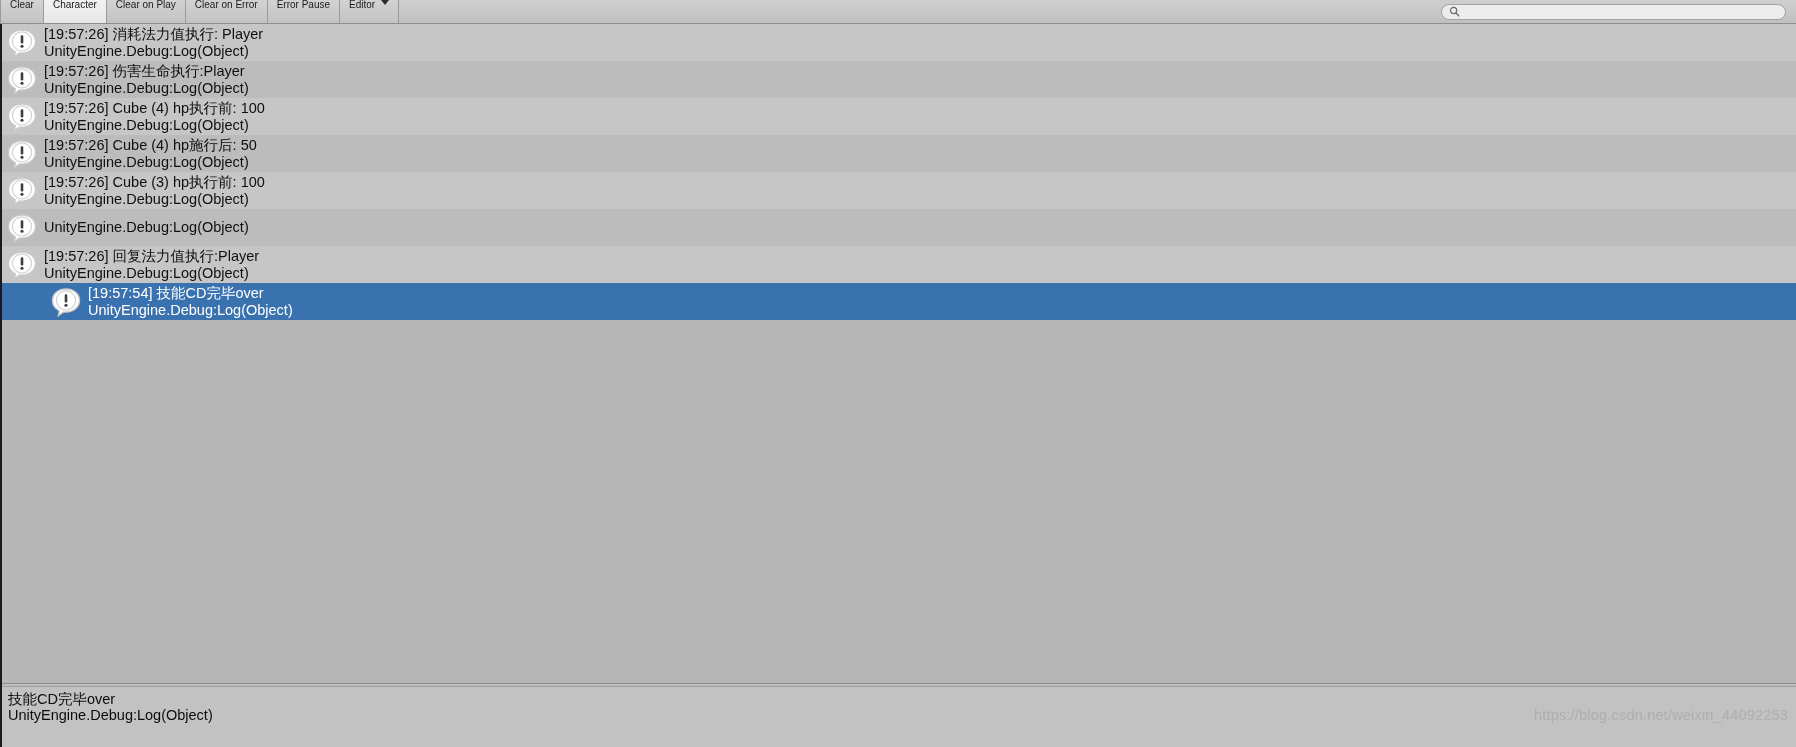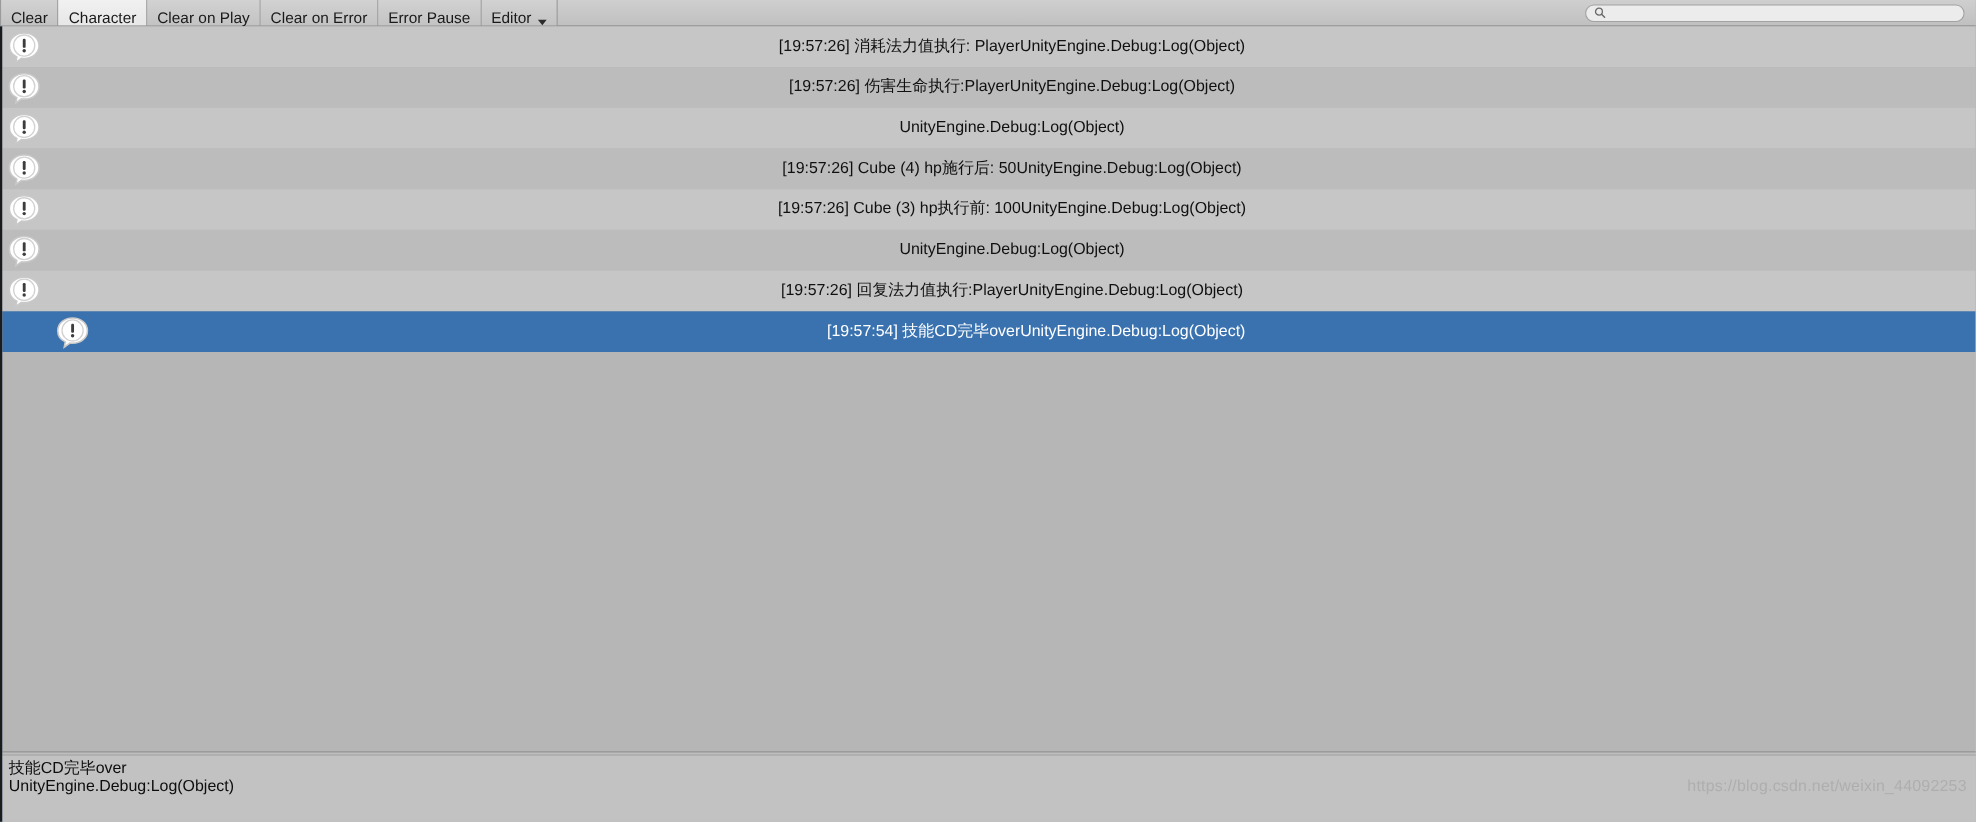--- a/index.html
+++ b/index.html
@@ -31,23 +31,23 @@
     height: 24px;
     min-height: 24px;
     background: linear-gradient(to bottom, #cfcfcf 0%, #c0c0c0 100%);
     border-bottom: 1px solid #8e8e8e;
     display: flex;
     align-items: stretch;
     box-sizing: border-box;
   }
   .tb-btn {
     display: flex;
-    align-items: flex-end;
+    align-items: flex-start;
     padding: 0 9px;
-    font-size: 14px;
+    font-size: 10px;
     color: #1a1a1a;
     line-height: 1;
     background: linear-gradient(to bottom, #d2d2d2 0%, #c3c3c3 100%);
     border-right: 1px solid #9b9b9b;
     box-sizing: border-box;
     cursor: default;
     white-space: nowrap;
   }
   .tb-btn.first {
     border-left: 1px solid #9b9b9b;
@@ -128,21 +128,21 @@
   .log-icon {
     flex: 0 0 auto;
     width: 32px;
     height: 32px;
     margin-right: 6px;
     display: block;
   }
   .log-text {
     flex: 1 1 auto;
     display: flex;
-    flex-direction: row;
+    flex-direction: column;
     justify-content: center;
     min-width: 0;
   }
   .log-line1, .log-line2 {
     font-size: 14.5px;
     line-height: 17px;
     color: #101010;
     white-space: nowrap;
     overflow: hidden;
   }
@@ -280,20 +280,21 @@
         </div>
       </div>
       <div class="log-row even">
         <svg class="log-icon" viewBox="0 0 32 32">
           <path d="M16 3 C8.3 3 2.5 8 2.5 14.6 C2.5 19 5.2 22.8 9.3 24.8 L8.4 29.6 L13.6 25.9 C14.4 26.0 15.2 26.1 16 26.1 C23.7 26.1 29.5 21.2 29.5 14.6 C29.5 8 23.7 3 16 3 Z" fill="#ffffff" stroke="#c9c9c9" stroke-width="1.4"></path>
           <circle cx="16" cy="14.4" r="9.6" fill="#ffffff" stroke="#d2d2d2" stroke-width="1.2"></circle>
           <rect x="14.7" y="8.3" width="2.6" height="8.2" rx="1.1" fill="#3d3d3d"></rect>
           <circle cx="16" cy="19.2" r="1.55" fill="#3d3d3d"></circle>
         </svg>
         <div class="log-text">
+          <div class="log-line1">[19:57:26] Cube (4) hp执行前: 100</div>
           <div class="log-line2">UnityEngine.Debug:Log(Object)</div>
         </div>
       </div>
       <div class="log-row odd">
         <svg class="log-icon" viewBox="0 0 32 32">
           <path d="M16 3 C8.3 3 2.5 8 2.5 14.6 C2.5 19 5.2 22.8 9.3 24.8 L8.4 29.6 L13.6 25.9 C14.4 26.0 15.2 26.1 16 26.1 C23.7 26.1 29.5 21.2 29.5 14.6 C29.5 8 23.7 3 16 3 Z" fill="#ffffff" stroke="#c9c9c9" stroke-width="1.4"></path>
           <circle cx="16" cy="14.4" r="9.6" fill="#ffffff" stroke="#d2d2d2" stroke-width="1.2"></circle>
           <rect x="14.7" y="8.3" width="2.6" height="8.2" rx="1.1" fill="#3d3d3d"></rect>
           <circle cx="16" cy="19.2" r="1.55" fill="#3d3d3d"></circle>
         </svg>

